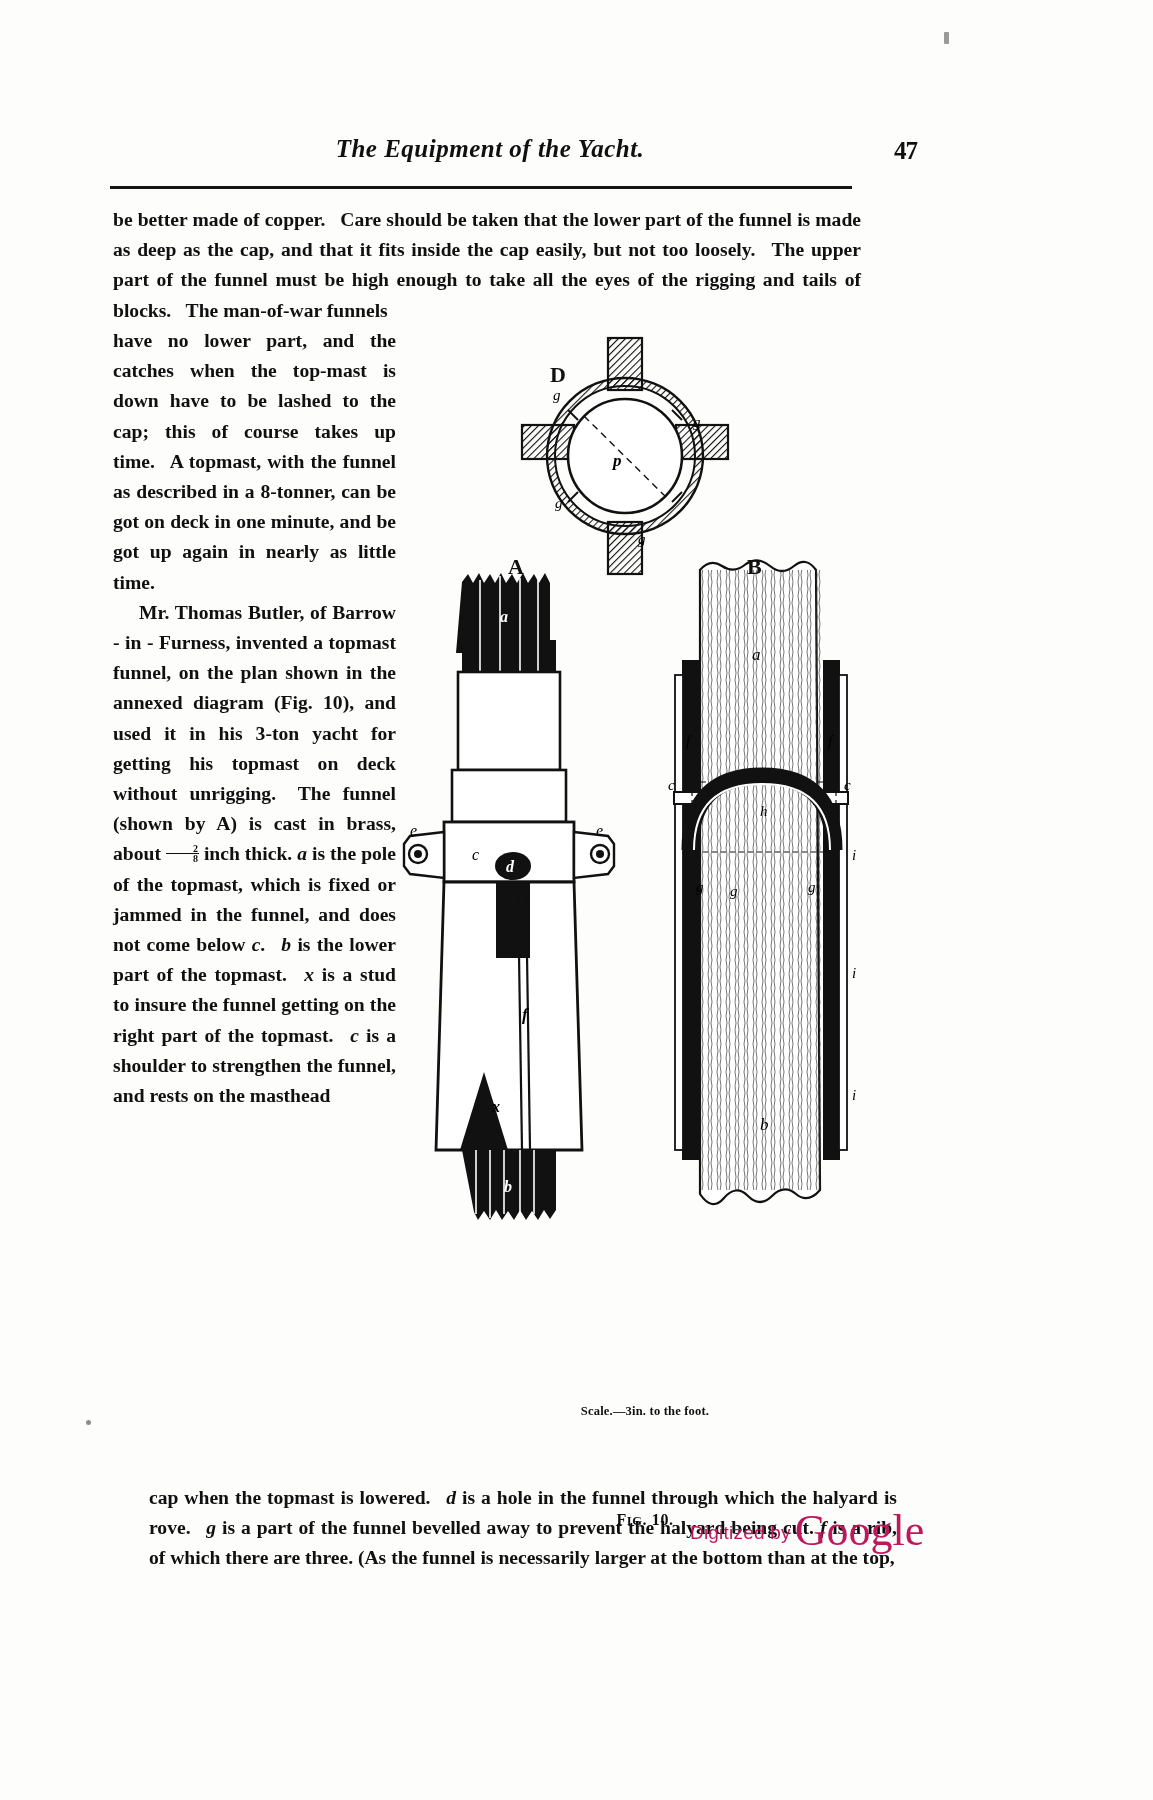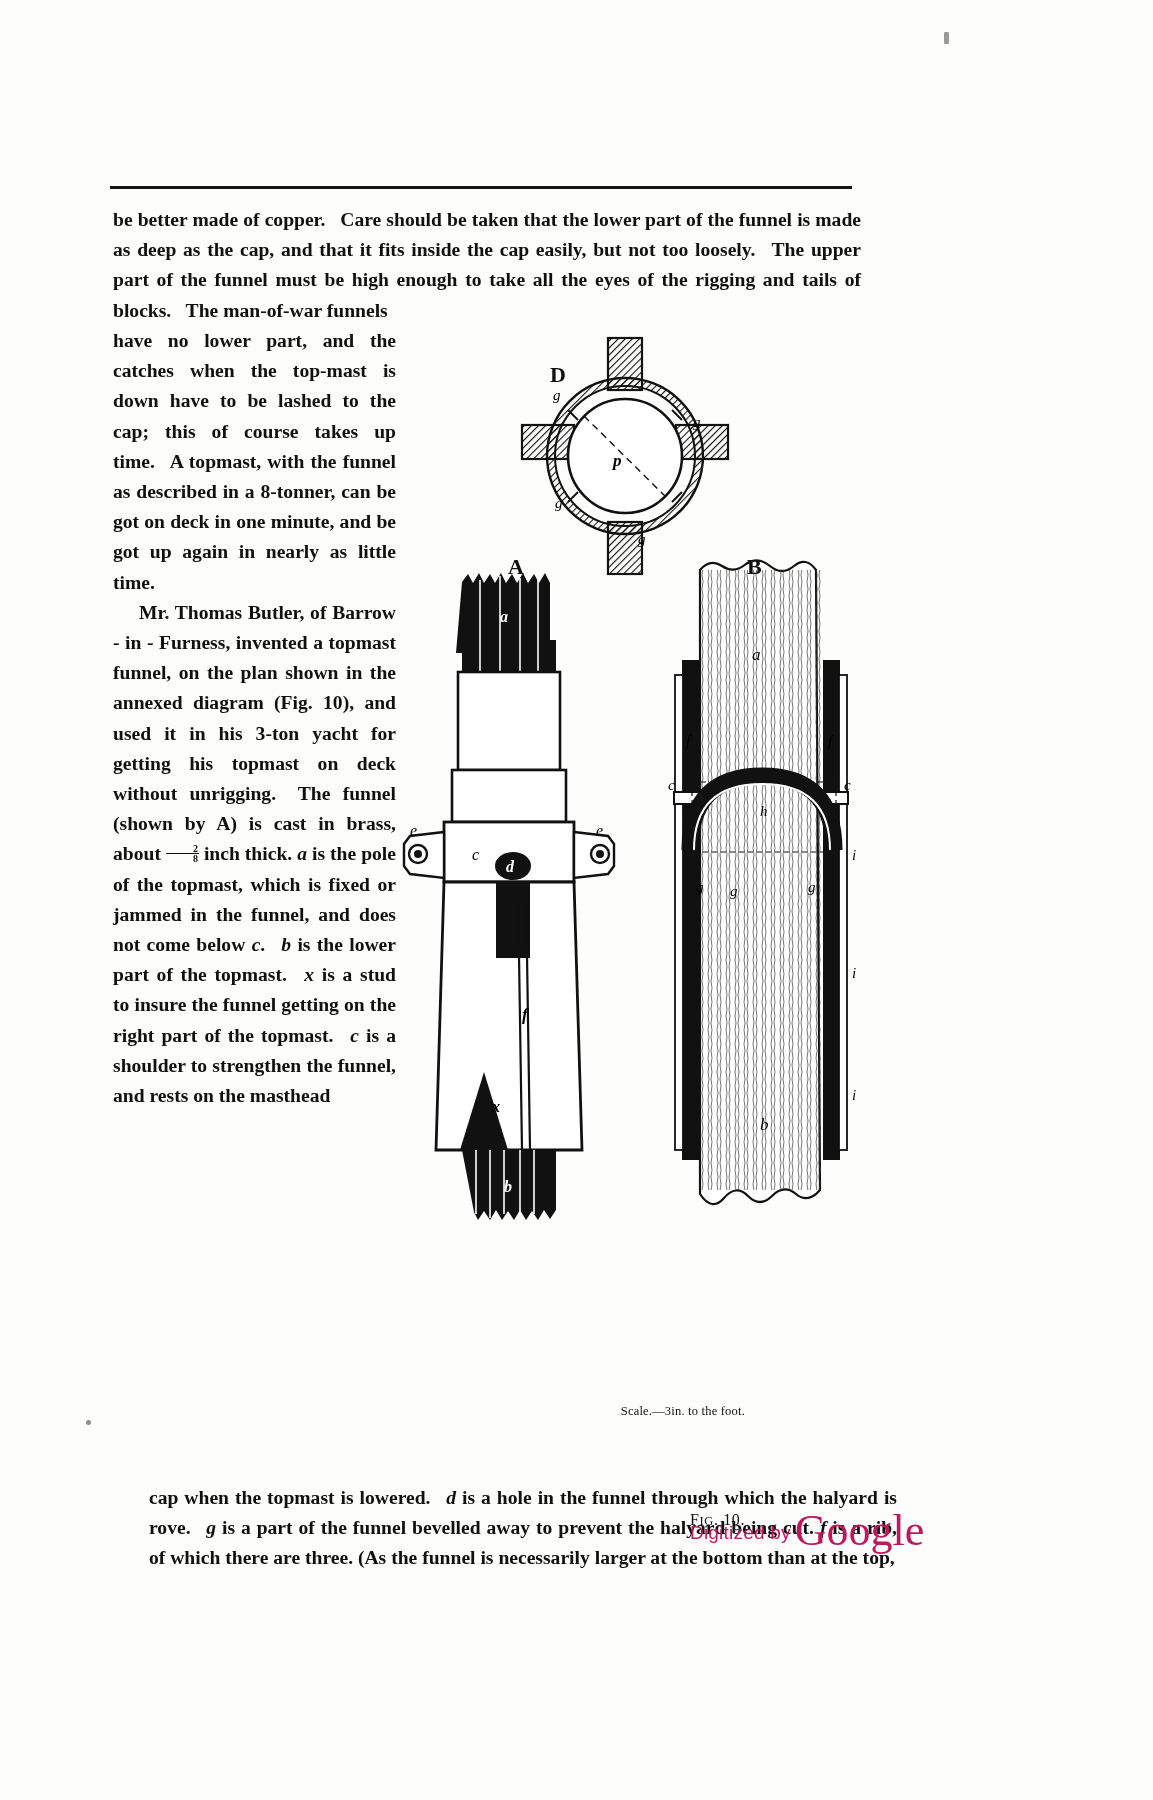--- a/index.html
+++ b/index.html
@@ -47,21 +47,21 @@
   i.it{font-style:italic;font-weight:600;}
   .frac{display:inline-block;font-size:10px;line-height:9px;text-align:center;
         vertical-align:-2px;font-weight:700;}
   .frac span{display:block;}
   .frac .num{border-bottom:1px solid #111;padding:0 1px;}
 
   
   .figure{position:absolute;left:400px;top:330px;width:470px;height:1130px;}
   svg{display:block;}
   .cap{
-    position:absolute;text-align:right;font-weight:normal;
+    position:absolute;text-align:center;font-weight:bold;
   }
   .scale-cap{left:545px;top:1404px;width:200px;font-size:12.5px;letter-spacing:.2px;}
   .fig-cap{left:545px;top:1511px;width:200px;font-size:16px;letter-spacing:.6px;}
   .fig-cap .sm{font-size:12.5px;}
 
   .figlbl{position:absolute;font-weight:bold;font-size:22px;}
 
   
   .watermark{
     position:absolute;left:690px;top:1505px;
@@ -70,20 +70,24 @@
   .watermark .dig{font-size:19px;font-family:"Liberation Sans",sans-serif;
      vertical-align:6px;letter-spacing:.2px;}
   .watermark .goo{font-size:44px;font-family:"Liberation Serif",serif;letter-spacing:0px;}
   .speck{position:absolute;background:#cfcfcf;border-radius:50%;}
 </style>
 </head>
 <body>
 
 <div class="page">
 
+  <div class="runhead">
+    <div class="title">The Equipment of the Yacht.</div>
+    <div class="folio">47</div>
+  </div>
   <div class="rule"></div>
 
   <div class="col-full">
     <p>be better made of copper.  Care should be taken that the lower part of the funnel is made as deep as the cap, and that it fits inside the cap easily, but not too loosely.  The upper part of the funnel must be high enough to take all the eyes of the rigging and tails of blocks.  The man-of-war funnels</p>
   </div>
 
   <div class="col-narrow">
     <p>have no lower part, and the catches when the top-mast is down have to be lashed to the cap; this of course takes up time.  A topmast, with the funnel as described in a 8-tonner, can be got on deck in one minute, and be got up again in nearly as little time.</p>
     <p class="indent">
       <span>Mr. Thomas Butler, of Barrow - in - Furness, invented a topmast funnel, on the plan shown in the annexed diagram (Fig. 10), and used it in his 3-ton yacht for getting his topmast on deck without unrigging.  The funnel (shown by A) is cast in brass, about </span><span class="frac"><span class="num">2</span><span class="den">8</span></span><span> inch thick. </span><i class="it">a</i><span> is the pole of the topmast, which is fixed or jammed in the funnel, and does not come below </span><i class="it">c</i><span>.  </span><i class="it">b</i><span> is the lower part of the topmast.  </span><i class="it">x</i><span> is a stud to insure the funnel getting on the right part of the topmast.  </span><i class="it">c</i><span> is a shoulder to strengthen the funnel, and rests on the masthead</span>

